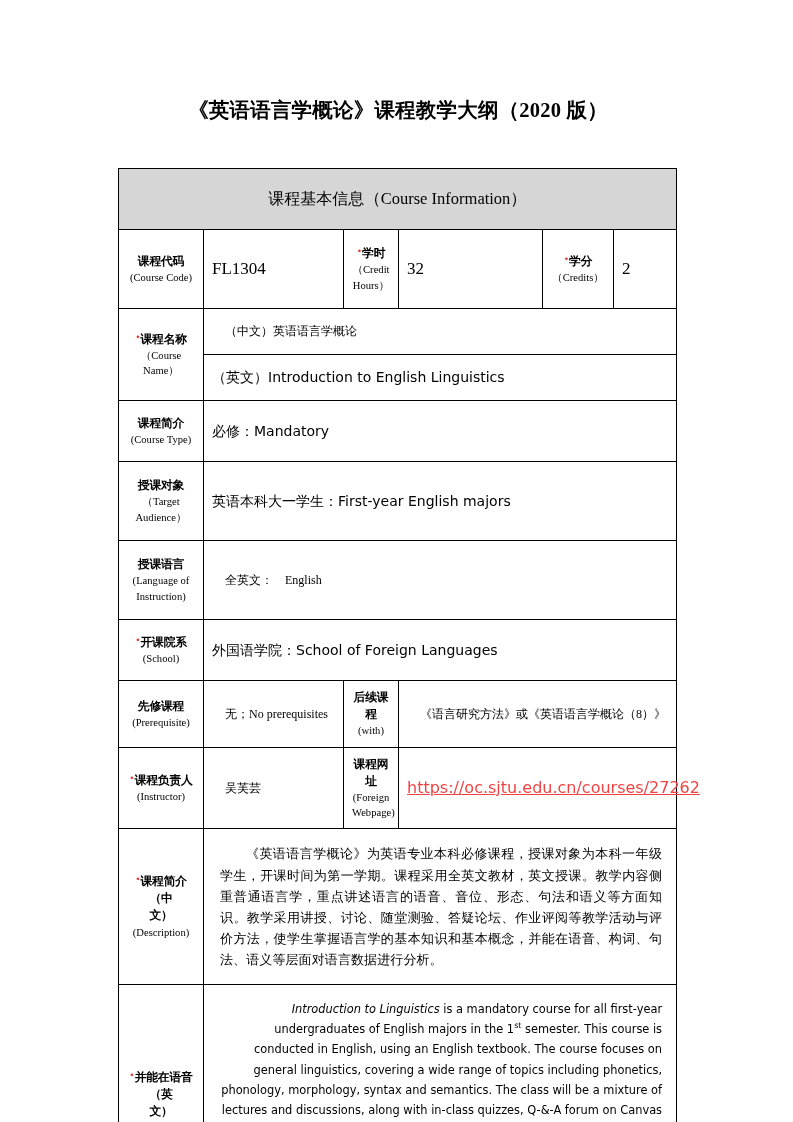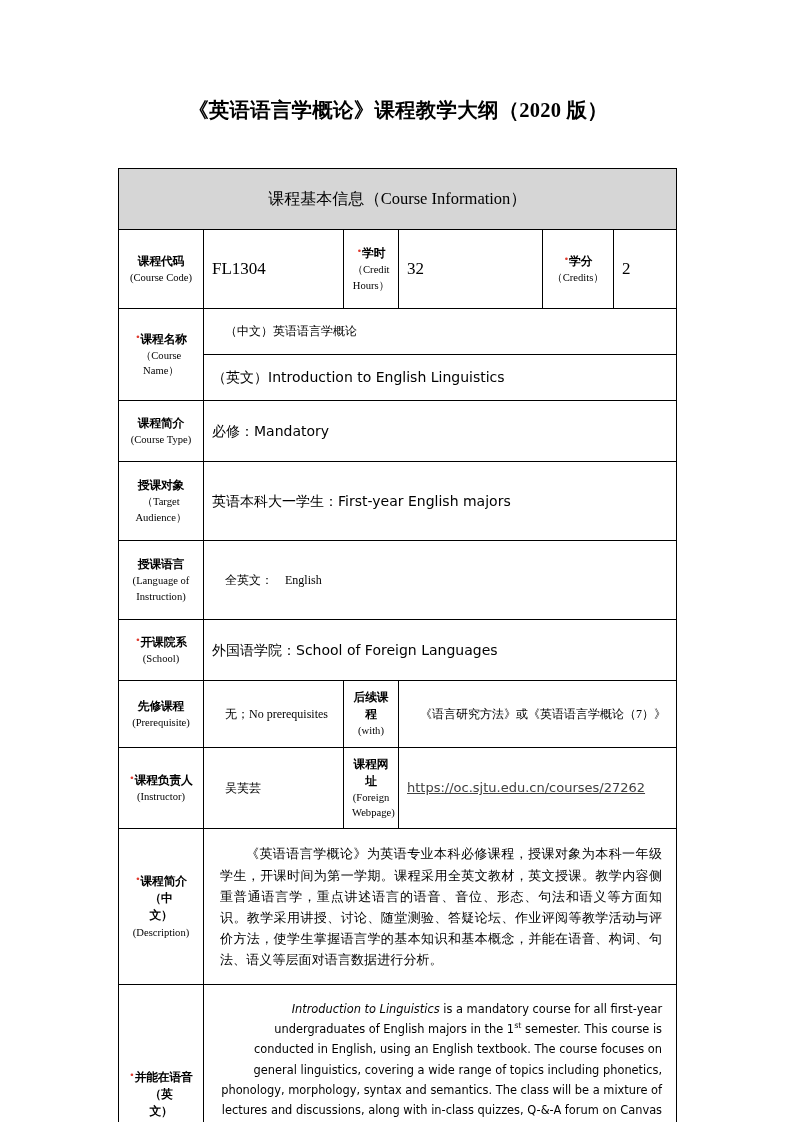--- a/index.html
+++ b/index.html
@@ -107,22 +107,22 @@
   .star {
     color: #e03b2f;
     font-size: 9px;
     line-height: 0;
     vertical-align: 3px;
     font-family: "DejaVu Sans", sans-serif;
   }
 
   .url {
     font-family: "DejaVu Sans", sans-serif;
-    font-size: 13px;
-    color: #404040;
+    font-size: 16px;
+    color: #ef4444;
     text-decoration: underline;
   }
 
   .para-cn {
     font-family: "Liberation Serif", "DejaVu Serif", serif;
     font-size: 13px;
     line-height: 1.62;
     text-align: justify;
     text-indent: 2em;
     padding: 6px 6px 6px 8px;
@@ -260,21 +260,21 @@
           <div class="en">(Prerequisite)</div>
         </td>
         <td class="val">
           <span class="cn-serif">无；No prerequisites</span>
         </td>
         <td class="lbl">
           <div class="cn">后续课程</div>
           <div class="en">(with)</div>
         </td>
         <td class="val" colspan="3">
-          <span class="cn-serif">《语言研究方法》或《英语语言学概论（7）》</span>
+          <span class="cn-serif">《语言研究方法》或《英语语言学概论（8）》</span>
         </td>
       </tr>
 
       <tr>
         <td class="lbl" style="height:58px">
           <div><span class="star">•</span><span class="cn">课程负责人</span></div>
           <div class="en">(Instructor)</div>
         </td>
         <td class="val">
           <span class="cn-serif">吴芙芸</span>

